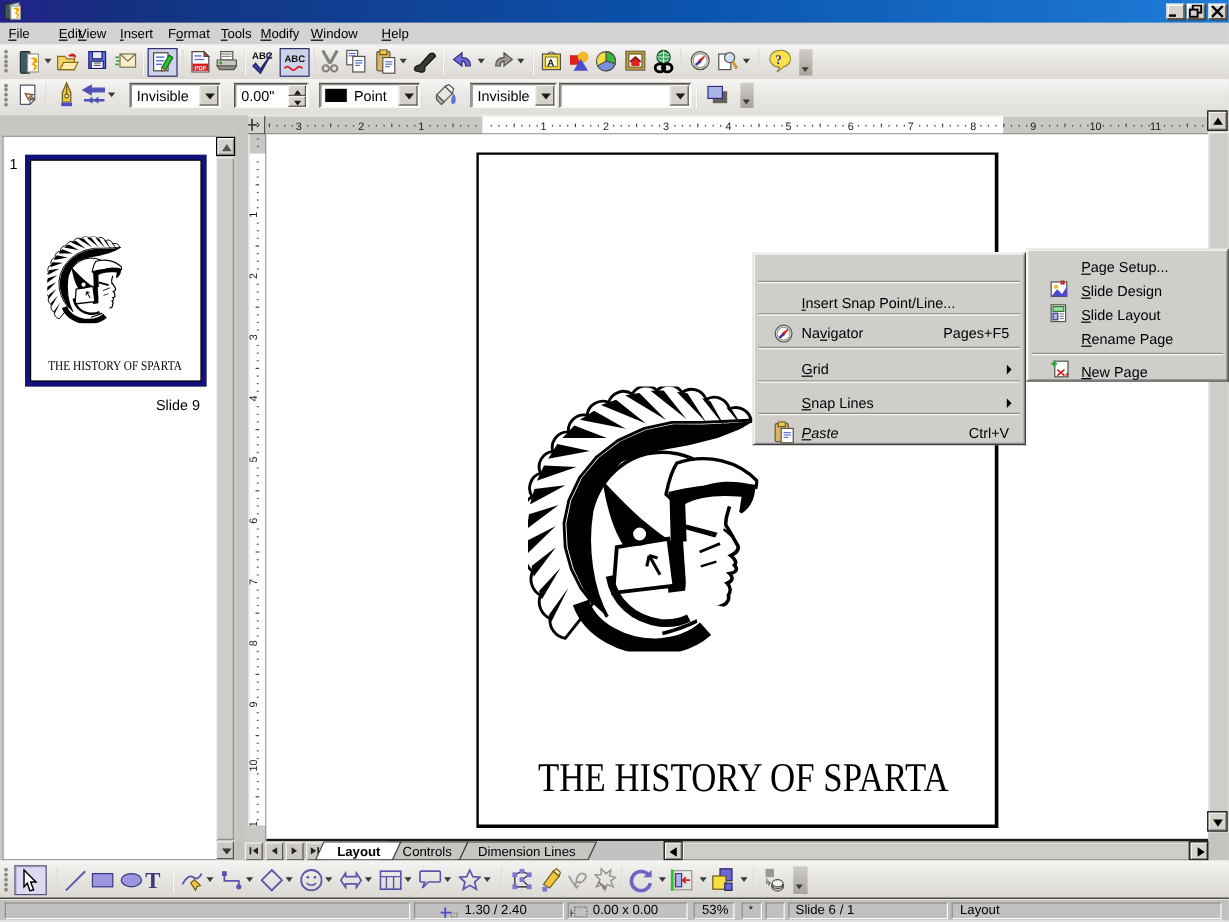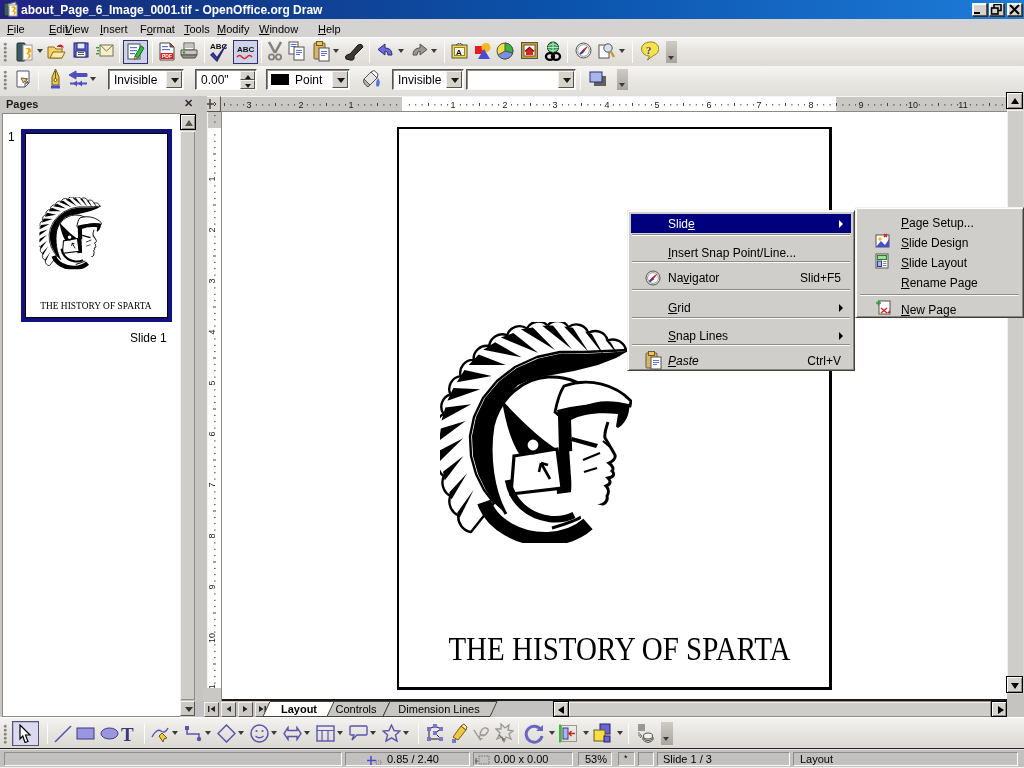--- a/index.html
+++ b/index.html
@@ -64,21 +64,20 @@
 .marr{position:absolute;right:8px;width:0;height:0;border-top:4px solid transparent;border-bottom:4px solid transparent;border-left:4px solid #000;}
 </style></head><body>
 <div id="app">
  <div class="abs" id="titlebar"></div>
  <svg class="abs" style="left:3px;top:1px;" width="16" height="16" viewBox="0 0 16 16">
       <rect x="1" y="2" width="6" height="13" rx="1" fill="#3e5a63" stroke="#16262b"></rect>
       <path d="M5 3 L13 1 L13 4 L5 6 Z" fill="#e8eef0" stroke="#5a6a70"></path>
       <rect x="6" y="4" width="8" height="11" fill="#fdfdfb" stroke="#9a978f"></rect>
       <path d="M8 6 q4 -2 5 1 q0 2 -2 2.5 q3 1 1 4 l-2 1 q3 -4 -1 -4 q4 -4 -1 -4 z" fill="#f0a500"></path>
     </svg>
- <div class="abs" id="titletext">about_Page_6_Image_0001.tif - OpenOffice.org Draw</div>
  <div class="abs wbtn" style="left:972px;"><svg width="13" height="11" viewBox="0 0 13 11">
         <rect x="1" y="8" width="6" height="2" fill="#000"></rect>
       </svg></div>
  <div class="abs wbtn" style="left:989px;"><svg width="13" height="11" viewBox="0 0 13 11">
         <rect x="4" y="0.5" width="7" height="6" fill="none" stroke="#000" stroke-width="1.6"></rect>
         <rect x="1.5" y="4" width="6.5" height="6" fill="#d6d3cd" stroke="#000" stroke-width="1.6"></rect>
       </svg></div>
  <div class="abs wbtn" style="left:1007px;"><svg width="13" height="11" viewBox="0 0 13 11">
         <path d="M2 1 L11 10 M11 1 L2 10" stroke="#000" stroke-width="2"></path>
       </svg></div>
@@ -427,24 +426,20 @@
       <text x="662" y="12" font-size="9" fill="#1c1b19" text-anchor="middle" font-family="Liberation Sans">9</text>
       <text x="714" y="12" font-size="9" fill="#1c1b19" text-anchor="middle" font-family="Liberation Sans">10</text>
       <text x="764" y="12" font-size="9" fill="#1c1b19" text-anchor="middle" font-family="Liberation Sans">11</text>
     </svg>
  <div class="abs" id="corner" style="left:199px;top:96px;width:22px;height:16px;background:#d6d3cd;border:1px solid;border-color:#f4f2ee #55534e #55534e #f4f2ee;"><svg width="20" height="14" viewBox="0 0 20 14">
         <path d="M6 7 L14 7 M10 2 L10 12" stroke="#44423e" stroke-width="1.5"></path>
         <path d="M4 7 l2 -2 m-2 2 l2 2 M16 7 l-2 -2 m2 2 l-2 2" stroke="#44423e" fill="none"></path>
       </svg></div>
  <div class="abs" id="ppanel"></div>
  <div class="abs" style="left:196px;top:96px;width:11px;height:622px;background:#c7c5c2;"></div>
- <div class="abs" id="phead">
-      <span style="position:absolute;left:6px;top:2px;">Pages</span>
-      <span style="position:absolute;left:184px;top:1px;font-weight:bold;color:#3a2a3a;">✕</span>
-    </div>
  <div class="abs" id="plist"></div>
  <div class="abs" id="pscroll"></div>
  <div class="sbtn" style="left:180px;top:114px;width:16px;height:16px;">
       <i class="arr" style="left:4px;top:5px;border-left:4px solid transparent;border-right:4px solid transparent;border-bottom:6px solid #55534e;"></i>
     </div>
  <div class="abs" style="left:180px;top:131px;width:15px;height:569px;background:#cfcdc9;box-shadow:inset 1px 1px 0 #f2f1ef,inset -1px -1px 0 #8f8c86;"></div>
  <div class="abs" style="left:8px;top:130px;font-size:12px;color:#000;z-index:5;">1</div>
  <div class="abs" id="thumb">
       <div id="thumbin">
         <div style="position:absolute;left:0;top:0;width:433px;height:560px;transform:scale(0.3256,0.3268);transform-origin:0 0;">
@@ -484,21 +479,21 @@
             <circle cx="93" cy="123" r="7.5" fill="#fff" stroke="#000" stroke-width="4.2"></circle> 
             <path d="M110 157 L101 141 M101 141 L99 150 M101 141 L108 143" stroke="#000" stroke-width="2.6" fill="none"></path> 
             <path d="M137 178 L165 184 L168 198 L144 210 Z" fill="#fff"></path> 
             <path d="M68 158 C72 180 88 194 110 197 C120 198 128 196 134 193" fill="none" stroke="#000" stroke-width="6.5"></path> 
             <path d="M44 180 C52 203 80 218 108 217 C125 216 139 210 148 202" fill="none" stroke="#000" stroke-width="14"></path> 
           </svg>
           <div id="ptitle2" style="position:absolute;left:0px;top:505px;width:429px;text-align:center;font-family:'Liberation Serif',serif;font-size:34px;color:#000;white-space:nowrap;transform:scaleX(0.853);transform-origin:center;">THE HISTORY OF SPARTA</div>
         </div>
       </div>
     </div>
- <div class="abs" id="slide1lbl">Slide 1</div>
+ <div class="abs" id="slide1lbl">Slide 9</div>
  <div class="abs" id="vruler"></div>
  <div class="abs" id="vrwhite"></div>
  <svg class="abs" style="left:207px;top:112px;" width="15" height="585" viewBox="0 0 15 585">
       <rect x="7" y="3.2" width="1.6" height="1" fill="#555"></rect>
       <rect x="7" y="9.6" width="1.6" height="1" fill="#555"></rect>
       <rect x="7" y="22.4" width="1.6" height="1" fill="#555"></rect>
       <rect x="7" y="28.8" width="1.6" height="1" fill="#555"></rect>
       <rect x="7" y="35.1" width="1.6" height="1" fill="#555"></rect>
       <rect x="6" y="41.5" width="3" height="1" fill="#444"></rect>
       <rect x="7" y="47.9" width="1.6" height="1" fill="#555"></rect>
@@ -624,38 +619,34 @@
           <circle cx="93" cy="123" r="7.5" fill="#fff" stroke="#000" stroke-width="4.2"></circle> 
           <path d="M110 157 L101 141 M101 141 L99 150 M101 141 L108 143" stroke="#000" stroke-width="2.6" fill="none"></path> 
           <path d="M137 178 L165 184 L168 198 L144 210 Z" fill="#fff"></path> 
           <path d="M68 158 C72 180 88 194 110 197 C120 198 128 196 134 193" fill="none" stroke="#000" stroke-width="6.5"></path> 
           <path d="M44 180 C52 203 80 218 108 217 C125 216 139 210 148 202" fill="none" stroke="#000" stroke-width="14"></path> 
         </svg>
         <div id="ptitle">THE HISTORY OF SPARTA</div>
       </div>
  </div>
  <div class="pmenu" style="left:627px;top:210px;width:228px;height:161px;z-index:20;">
-   <div class="mi" style="top:3px;height:19px;background:#00007e;">
-        <span style="position:absolute;left:37px;top:3px;color:#fff;">Slid<span class="ul">e</span></span>
-        <i class="marr" style="top:6px;border-left-color:#fff;"></i>
-      </div>
    <div class="msep" style="top:23px;"></div>
    <div class="mi" style="top:28px;">
         <span style="position:absolute;left:37px;top:7px;"><span class="ul">I</span>nsert Snap Point/Line...</span>
       </div>
    <div class="msep" style="top:50px;"></div>
    <div class="mi" style="top:56px;">
         <svg style="position:absolute;left:14px;top:3px;" width="16" height="16" viewBox="0 0 16 16">
           <circle cx="8" cy="8" r="7" fill="#f2f1ef" stroke="#55534e"></circle>
           <circle cx="8" cy="8" r="5.4" fill="#fff" stroke="#9a978f"></circle>
           <path d="M4.5 11.5 L7.5 7.5 L11.5 4.5 L8.5 8.5 Z" fill="#d02020" stroke="#d02020"></path>
           <path d="M4.5 11.5 L8.5 8.5" stroke="#3a3ab0" stroke-width="1.8"></path>
         </svg>
         <span style="position:absolute;left:37px;top:4px;">Na<span class="ul">v</span>igator</span>
-        <span style="position:absolute;right:10px;top:4px;">Slid+F5</span>
+        <span style="position:absolute;right:10px;top:4px;">Pages+F5</span>
       </div>
    <div class="msep" style="top:78px;"></div>
    <div class="mi" style="top:84px;">
         <span style="position:absolute;left:37px;top:6px;"><span class="ul">G</span>rid</span>
         <i class="marr" style="top:9px;"></i>
       </div>
    <div class="msep" style="top:106px;"></div>
    <div class="mi" style="top:112px;">
         <span style="position:absolute;left:37px;top:6px;"><span class="ul">S</span>nap Lines</span>
         <i class="marr" style="top:9px;"></i>
@@ -867,30 +858,30 @@
   <div class="abs" style="left:661px;top:4px;width:12px;height:23px;background:linear-gradient(180deg,#cfccc6,#a8a59e);"></div>
   <div class="caret" style="left:663px;top:19px;"></div>
  </div>
  <div class="abs" id="sbar">
   <div class="sfield" style="left:4px;width:338px;"></div>
   <div class="sfield" style="left:345px;width:125px;"></div>
   <svg class="abs" style="left:367px;top:6px;" width="15" height="9" viewBox="0 0 15 9">
         <path d="M4 0 L4 9 M0 4.5 L9 4.5" stroke="#4b4bd0" stroke-width="1.5"></path>
         <rect x="9" y="5" width="5" height="3" fill="none" stroke="#777" stroke-dasharray="1 1"></rect>
       </svg>
-  <div class="abs" style="left:387px;top:3px;">0.85 / 2.40</div>
+  <div class="abs" style="left:387px;top:3px;">1.30 / 2.40</div>
   <div class="sfield" style="left:473px;width:100px;"></div>
   <svg class="abs" style="left:475px;top:5px;" width="15" height="10" viewBox="0 0 15 10">
         <rect x="4" y="1" width="10" height="8" fill="none" stroke="#777" stroke-dasharray="1.5 1"></rect>
         <path d="M1 3 L1 9 M0 6 L3 6" stroke="#555"></path>
       </svg>
   <div class="abs" style="left:494px;top:3px;">0.00 x 0.00</div>
   <div class="abs" style="left:585px;top:3px;">53%</div>
   <div class="sfield" style="left:578px;width:34px;"></div>
   <div class="sfield" style="left:618px;width:17px;"></div>
   <div class="abs" style="left:624px;top:3px;font-size:9px;">*</div>
   <div class="sfield" style="left:638px;width:16px;"></div>
   <div class="sfield" style="left:657px;width:133px;"></div>
-  <div class="abs" style="left:663px;top:3px;">Slide 1 / 3</div>
+  <div class="abs" style="left:663px;top:3px;">Slide 6 / 1</div>
   <div class="sfield" style="left:793px;width:225px;"></div>
   <div class="abs" style="left:800px;top:3px;">Layout</div>
  </div>
 </div>
 
 </body></html>

